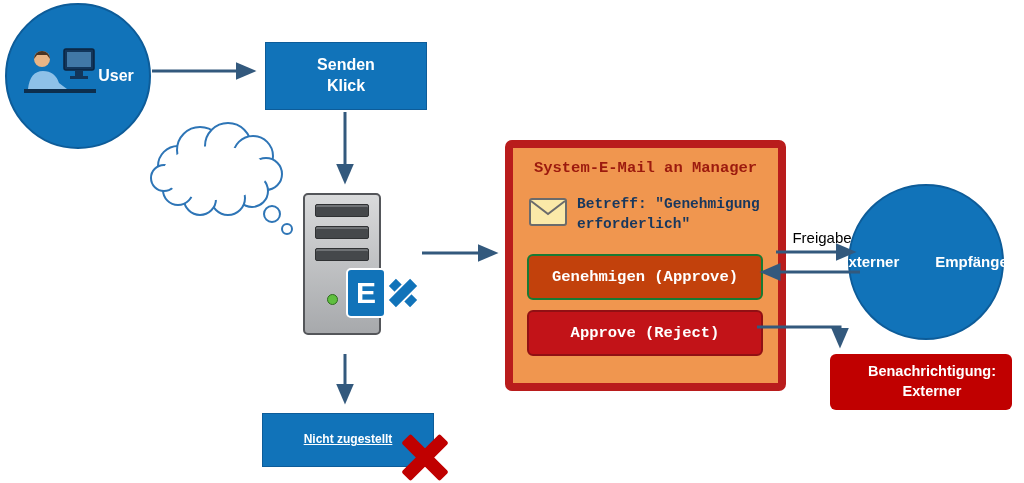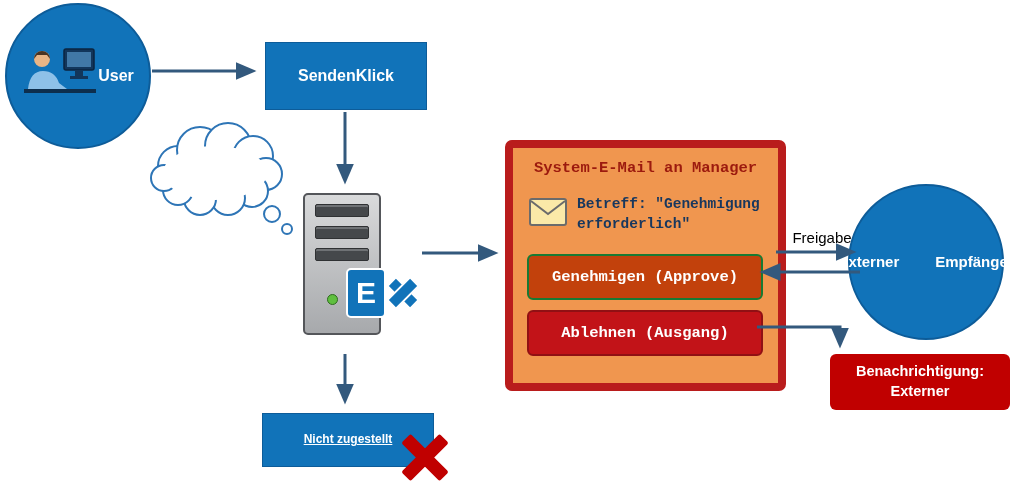--- a/index.html
+++ b/index.html
@@ -13,21 +13,21 @@
   .cloud-stroke{fill:#ffffff;stroke:#2e75b6;stroke-width:2;}
   .cloud-cover{fill:#ffffff;stroke:none;}
 
   .circle-node{
     background:#1173b9;border:2px solid #0d5c99;border-radius:50%;
     color:#fff;font-weight:bold;display:flex;flex-direction:row;
     align-items:center;justify-content:center;text-align:center;line-height:1.3;
   }
   .rect-node{
     background:#1173b9;border:1px solid #0d5c99;color:#fff;font-weight:bold;
-    display:flex;flex-direction:row;align-items:center;justify-content:center;
+    display:flex;flex-direction:column;align-items:center;justify-content:center;
     text-align:center;line-height:1.3;
   }
   .senden{left:265px;top:42px;width:160px;height:66px;font-size:16px;}
   .user-circle{left:5px;top:3px;width:142px;height:142px;font-size:16px;}
   .user-circle .icon{margin-bottom:4px;}
   .empf-circle{left:848px;top:184px;width:152px;height:152px;font-size:15px;gap:36px;}
   .nicht{left:262px;top:413px;width:170px;height:52px;font-size:12px;text-decoration:underline;}
 
   .cloud-text{
     left:162px;top:152px;width:110px;text-align:center;font-size:14px;
@@ -61,23 +61,23 @@
   .betreff{position:absolute;left:64px;top:47px;width:192px;font-size:14.5px;
     font-weight:bold;color:#17375e;line-height:1.35;}
   .btn{position:absolute;left:14px;width:232px;height:42px;border-radius:6px;
     color:#fff;font-weight:bold;font-size:15.5px;display:flex;align-items:center;
     justify-content:center;text-align:center;}
   .btn-approve{top:106px;background:#c2410c;border:2px solid #187a33;}
   .btn-reject{top:162px;background:#c21318;border:2px solid #911014;}
 
   .freigabe{left:780px;top:229px;width:84px;text-align:center;font-size:15px;color:#000;}
 
-  .notify{left:830px;top:354px;width:180px;height:56px;background:#c00000;border-radius:6px;
+  .notify{left:830px;top:354px;width:160px;height:56px;background:#c00000;border-radius:6px;
     color:#fff;font-weight:bold;font-size:14.5px;display:flex;flex-direction:column;
-    align-items:center;justify-content:center;text-align:center;line-height:1.35;}
+    align-items:center;justify-content:center;text-align:center;line-height:1.35;padding-left:22px;}
 
   
   .redx{left:400px;top:432px;width:50px;height:50px;}
   .redx-bar{position:absolute;left:-2px;top:19px;width:54px;height:13px;background:#c00000;border-radius:2px;}
   .redx-bar.r1{transform:rotate(45deg);}
   .redx-bar.r2{transform:rotate(-45deg);}
 </style>
 </head>
 <body>
 
@@ -130,21 +130,21 @@
       <svg width="38" height="28" viewBox="0 0 38 28">
         <rect x="1" y="1" width="36" height="26" rx="2" fill="#fbe9a8" stroke="#6b6b6b" stroke-width="2"></rect>
         <path d="M2 3 L19 16 L36 3" fill="none" stroke="#6b6b6b" stroke-width="2"></path>
       </svg>
     </span>
     <div class="betreff">
       <span>Betreff: "Genehmigung</span><br>
       <span>erforderlich"</span>
     </div>
     <div class="btn btn-approve">Genehmigen (Approve)</div>
-    <div class="btn btn-reject">Ablehnen (Ausgang)</div>
+    <div class="btn btn-reject">Approve (Reject)</div>
   </div>
 
   <div class="abs freigabe">Freigabe</div>
 
   <div class="abs circle-node empf-circle">
     <span>Externer</span>
     <span>Empfänger</span>
   </div>
 
   <div class="abs notify">

